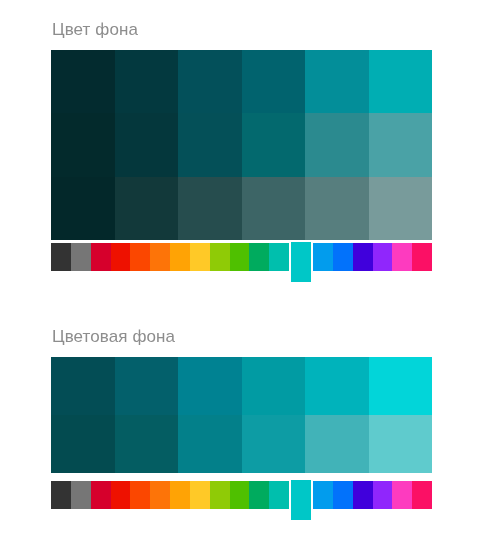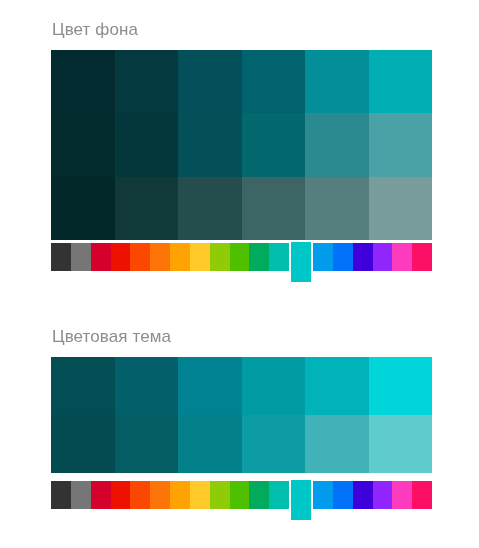--- a/index.html
+++ b/index.html
@@ -146,21 +146,21 @@
           <div class="hue-cell" style="background: rgb(2, 114, 251);"></div>
           <div class="hue-cell" style="background: rgb(64, 0, 220);"></div>
           <div class="hue-cell" style="background: rgb(144, 38, 252);"></div>
           <div class="hue-cell" style="background: rgb(253, 59, 191);"></div>
           <div class="hue-cell" style="background: rgb(251, 16, 101);"></div>
         </div>
     </div>
   </div>
 
   <div class="section" id="section-theme">
-    <div class="section-title">Цветовая тема</div>
+    <div class="section-title">Цветовая фона</div>
     <div class="shade-grid" id="grid-theme">
         <div class="shade-row">
           <div class="shade-cell" style="background: rgb(3, 77, 85);"></div>
           <div class="shade-cell" style="background: rgb(3, 96, 107);"></div>
           <div class="shade-cell" style="background: rgb(0, 130, 146);"></div>
           <div class="shade-cell" style="background: rgb(1, 155, 163);"></div>
           <div class="shade-cell" style="background: rgb(0, 179, 187);"></div>
           <div class="shade-cell" style="background: rgb(2, 213, 217);"></div>
         </div>
         <div class="shade-row">

